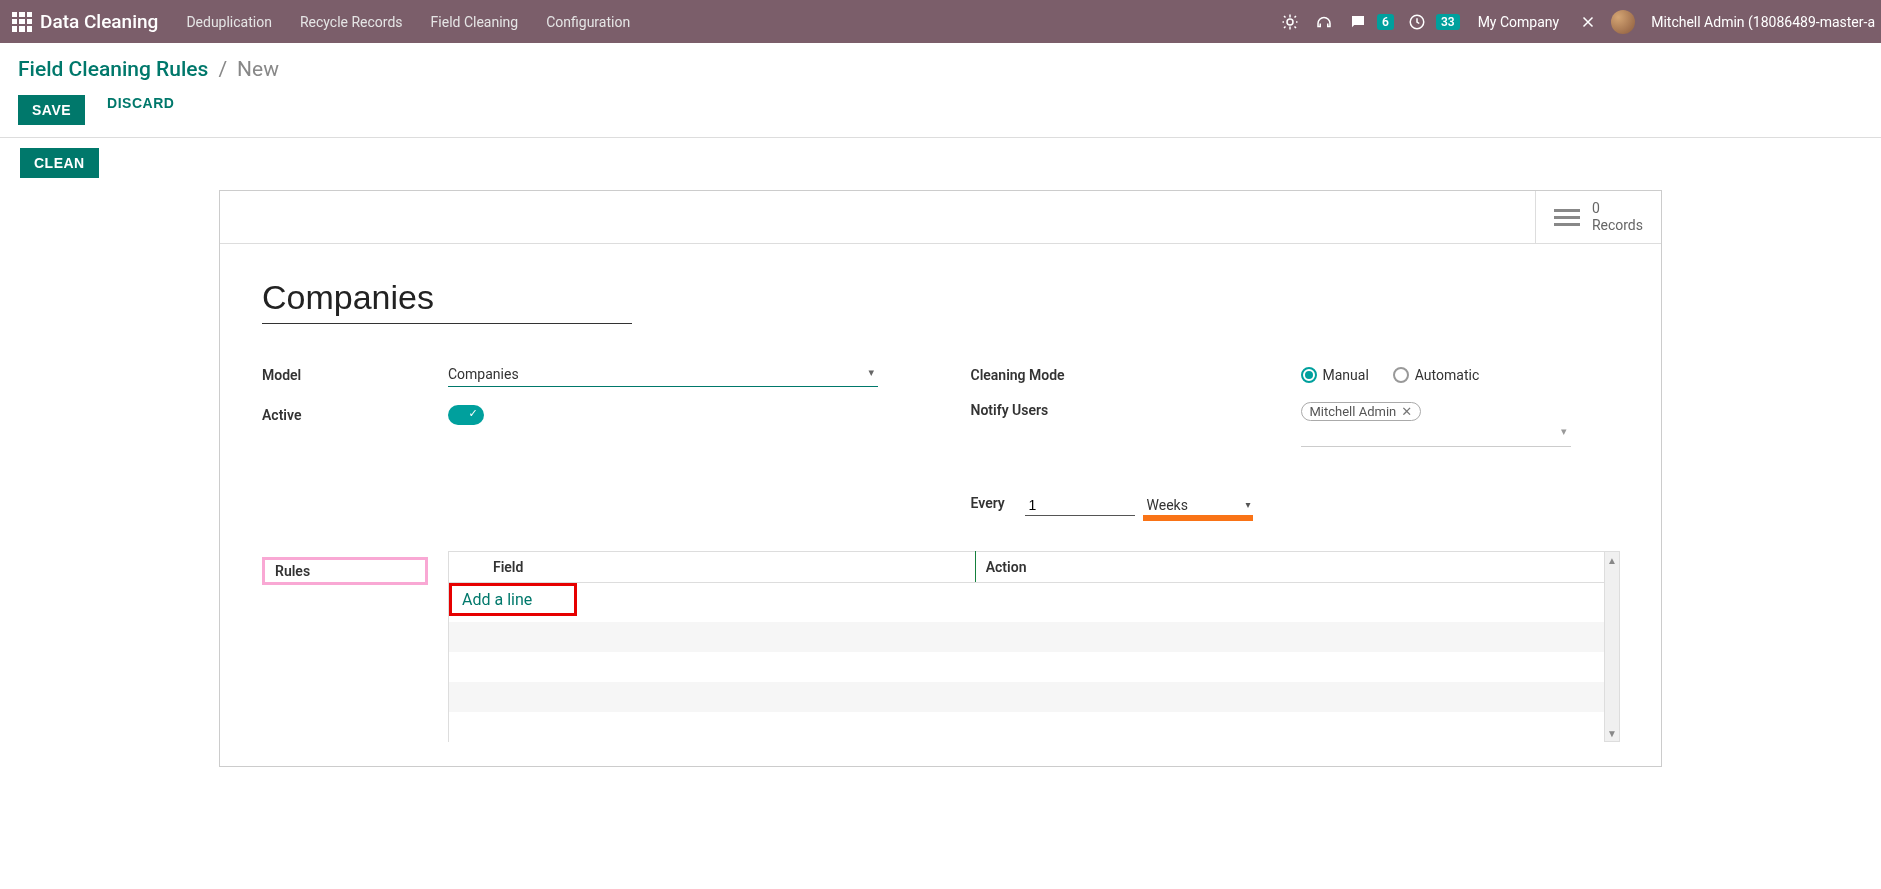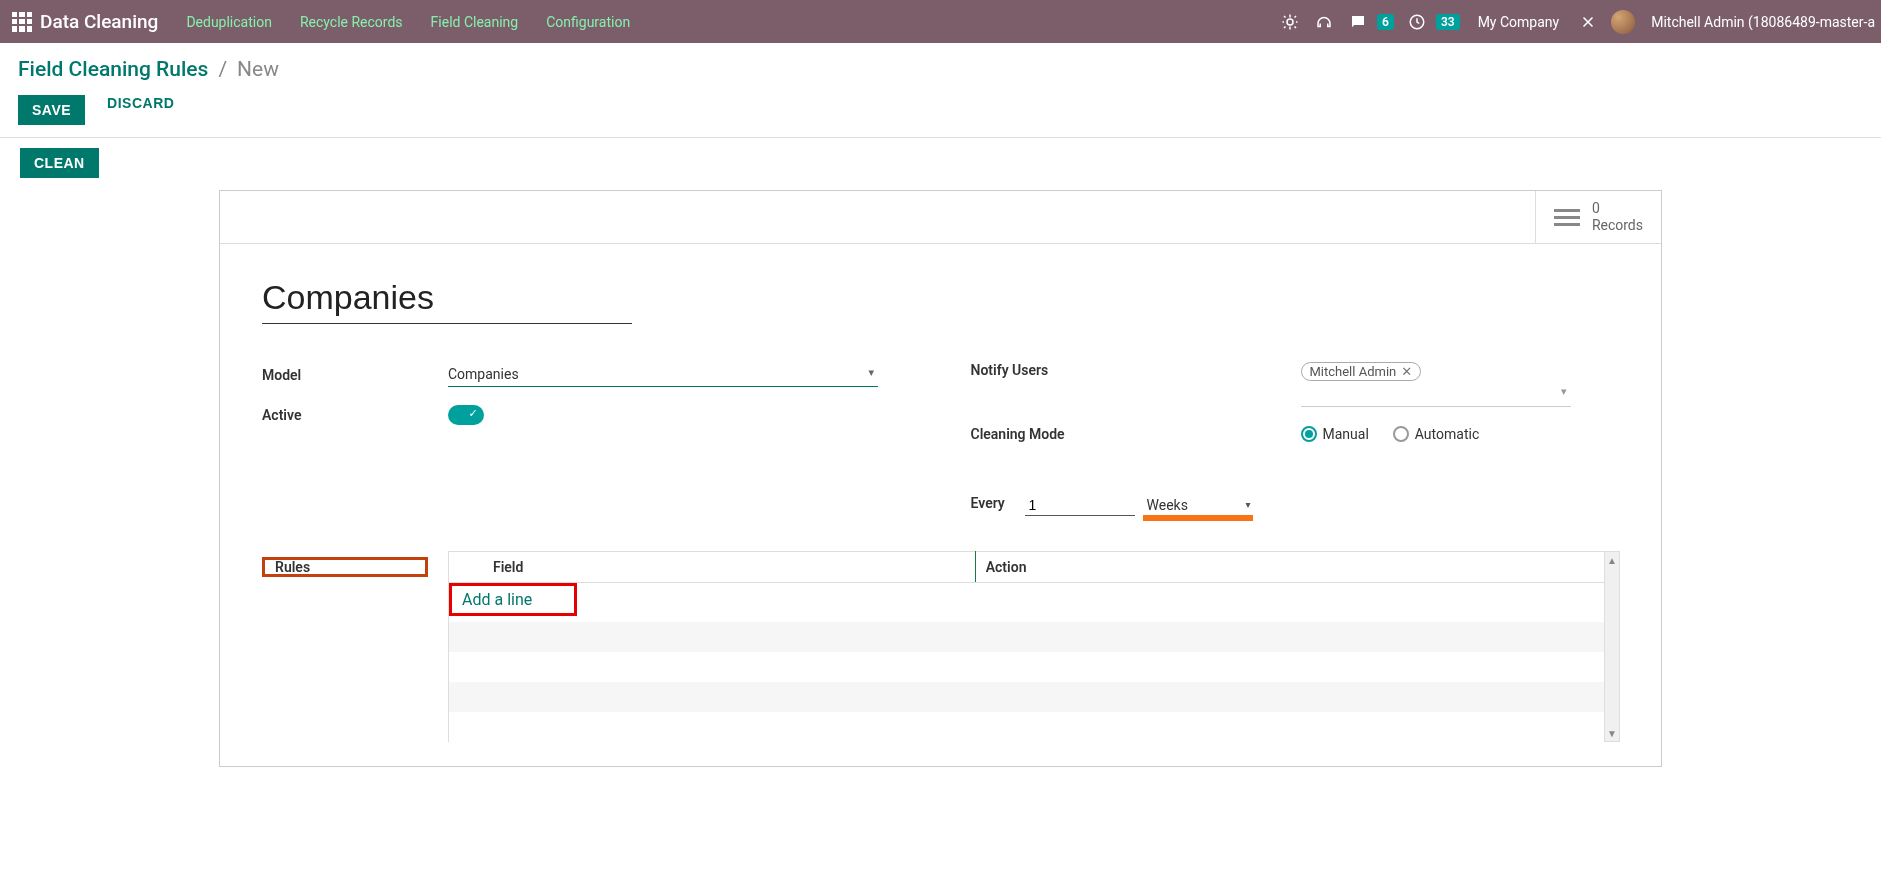--- a/index.html
+++ b/index.html
@@ -3,21 +3,21 @@
 <meta charset="utf-8">
 <style>
 * { box-sizing: border-box; margin: 0; padding: 0; }
 body { font-family: -apple-system, BlinkMacSystemFont, "Segoe UI", Roboto, Arial, sans-serif; font-size: 14px; background: #fff; color: #333; }
 
 
 .topbar { background: #7b5e6a; color: #fff; height: 43px; display: flex; align-items: center; padding: 0 6px; }
 .apps-icon { width: 20px; height: 20px; margin: 0 8px 0 6px; display: grid; grid-template-columns: repeat(3,1fr); grid-template-rows: repeat(3,1fr); gap: 2px; }
 .apps-icon span { background: #fff; }
 .brand { font-size: 19px; font-weight: 500; margin-right: 28px; }
-.nav-item { color: #86efac; font-size: 14px; margin-right: 28px; cursor: pointer; }
+.nav-item { color: #e5e5e5; font-size: 14px; margin-right: 28px; cursor: pointer; }
 .spacer { flex: 1; }
 .topbar-right { display: flex; align-items: center; gap: 12px; }
 .top-icon { width: 22px; height: 22px; display: flex; align-items: center; justify-content: center; cursor: pointer; }
 .badge { background: #00a09d; color: #fff; font-size: 12px; border-radius: 3px; padding: 1px 5px; font-weight: 600; margin-left: -4px; }
 .avatar { width: 24px; height: 24px; border-radius: 50%; background: radial-gradient(circle at 30% 30%, #d4a574, #8b5a3c); }
 .user-label { font-size: 14px; margin-left: 4px; white-space: nowrap; overflow: hidden; }
 
 
 .breadcrumb-row { padding: 14px 18px 4px; display: flex; align-items: center; }
 .breadcrumb-link { color: #00786b; font-size: 21px; font-weight: 500; cursor: pointer; }
@@ -67,21 +67,21 @@
 .tag-row-under { border-bottom: 1px solid #ccc; width: 270px; margin-top: 6px; position: relative; height: 20px; }
 .tag-row-under::after { content: '▾'; position: absolute; right: 4px; top: -2px; color: #999; font-size: 11px; }
 
 .every-row { display: flex; align-items: flex-start; gap: 8px; margin-top: 48px; font-size: 14px; }
 .every-input { width: 110px; border: none; border-bottom: 1px solid #555; padding: 2px 4px; font-size: 14px; outline: none; }
 .every-select { width: 110px; border: none; border-bottom: 6px solid #f97316; padding: 2px 18px 2px 4px; font-size: 14px; position: relative; cursor: pointer; }
 .every-select::after { content: '▾'; position: absolute; right: 2px; top: 4px; color: #555; font-size: 10px; }
 
 
 .rules-row { display: flex; margin-top: 30px; }
-.rules-label-box { border: 3px solid #c2410c; padding: 2px 22px 2px 10px; font-weight: 600; font-size: 14px; height: 20px; display: flex; align-items: center; margin-right: 20px; }
+.rules-label-box { border: 3px solid #f9a8d4; padding: 2px 22px 2px 10px; font-weight: 600; font-size: 14px; height: 28px; display: flex; align-items: center; margin-right: 20px; }
 .rules-table-wrap { flex: 1; position: relative; }
 .rules-table { width: 100%; border-collapse: collapse; border-top: 1px solid #ddd; border-left: 1px solid #ddd; }
 .rules-table th { text-align: left; font-weight: 600; font-size: 14px; padding: 7px 10px; border-bottom: 1px solid #ddd; color: #333; }
 .rules-table td { padding: 6px 10px; font-size: 14px; }
 .rules-table tbody tr:nth-child(even) { background: #f6f6f6; }
 .rules-table tbody tr.spacer-row td { height: 30px; }
 .addline-box { border: 3px solid #e60000; display: inline-block; padding: 4px 42px 4px 10px; margin-left: -10px; margin-top: -6px; }
 .addline-link { color: #00786b; cursor: pointer; font-size: 16px; }
 .rules-scroll { position: absolute; right: -1px; top: 0; bottom: 0; width: 16px; background: #f0f0f0; border: 1px solid #ddd; display: flex; flex-direction: column; justify-content: space-between; }
 .scroll-btn { height: 16px; display: flex; align-items: center; justify-content: center; color: #888; font-size: 10px; cursor: pointer; }
@@ -191,43 +191,43 @@
           </div>
           <div class="field-row">
             <div class="field-label">Active</div>
             <div class="field-val">
               <div class="toggle"></div>
             </div>
           </div>
         </div>
 
         <div class="col">
-          <div class="field-row" style="align-items:flex-start;">
-            <div class="field-label" style="width:330px;">Notify Users</div>
-            <div class="field-val">
-              <span class="tag">
-                <span>Mitchell Admin</span>
-                <span class="tag-x">✕</span>
-              </span>
-              <div class="tag-row-under"></div>
-            </div>
-          </div>
           <div class="field-row">
             <div class="field-label" style="width:330px;">Cleaning Mode</div>
             <div class="field-val">
               <div class="radio-set">
                 <label class="radio-opt">
                     <span class="radio-dot on"></span>
                     <span>Manual</span>
                   </label>
                 <label class="radio-opt">
                     <span class="radio-dot"></span>
                     <span>Automatic</span>
                   </label>
               </div>
+            </div>
+          </div>
+          <div class="field-row" style="align-items:flex-start;">
+            <div class="field-label" style="width:330px;">Notify Users</div>
+            <div class="field-val">
+              <span class="tag">
+                <span>Mitchell Admin</span>
+                <span class="tag-x">✕</span>
+              </span>
+              <div class="tag-row-under"></div>
             </div>
           </div>
           <div class="every-row">
             <span class="field-label field-label-narrow">Every</span>
             <input class="every-input" value="1" style="">
             <div class="every-select">Weeks</div>
           </div>
         </div>
       </div>
 

